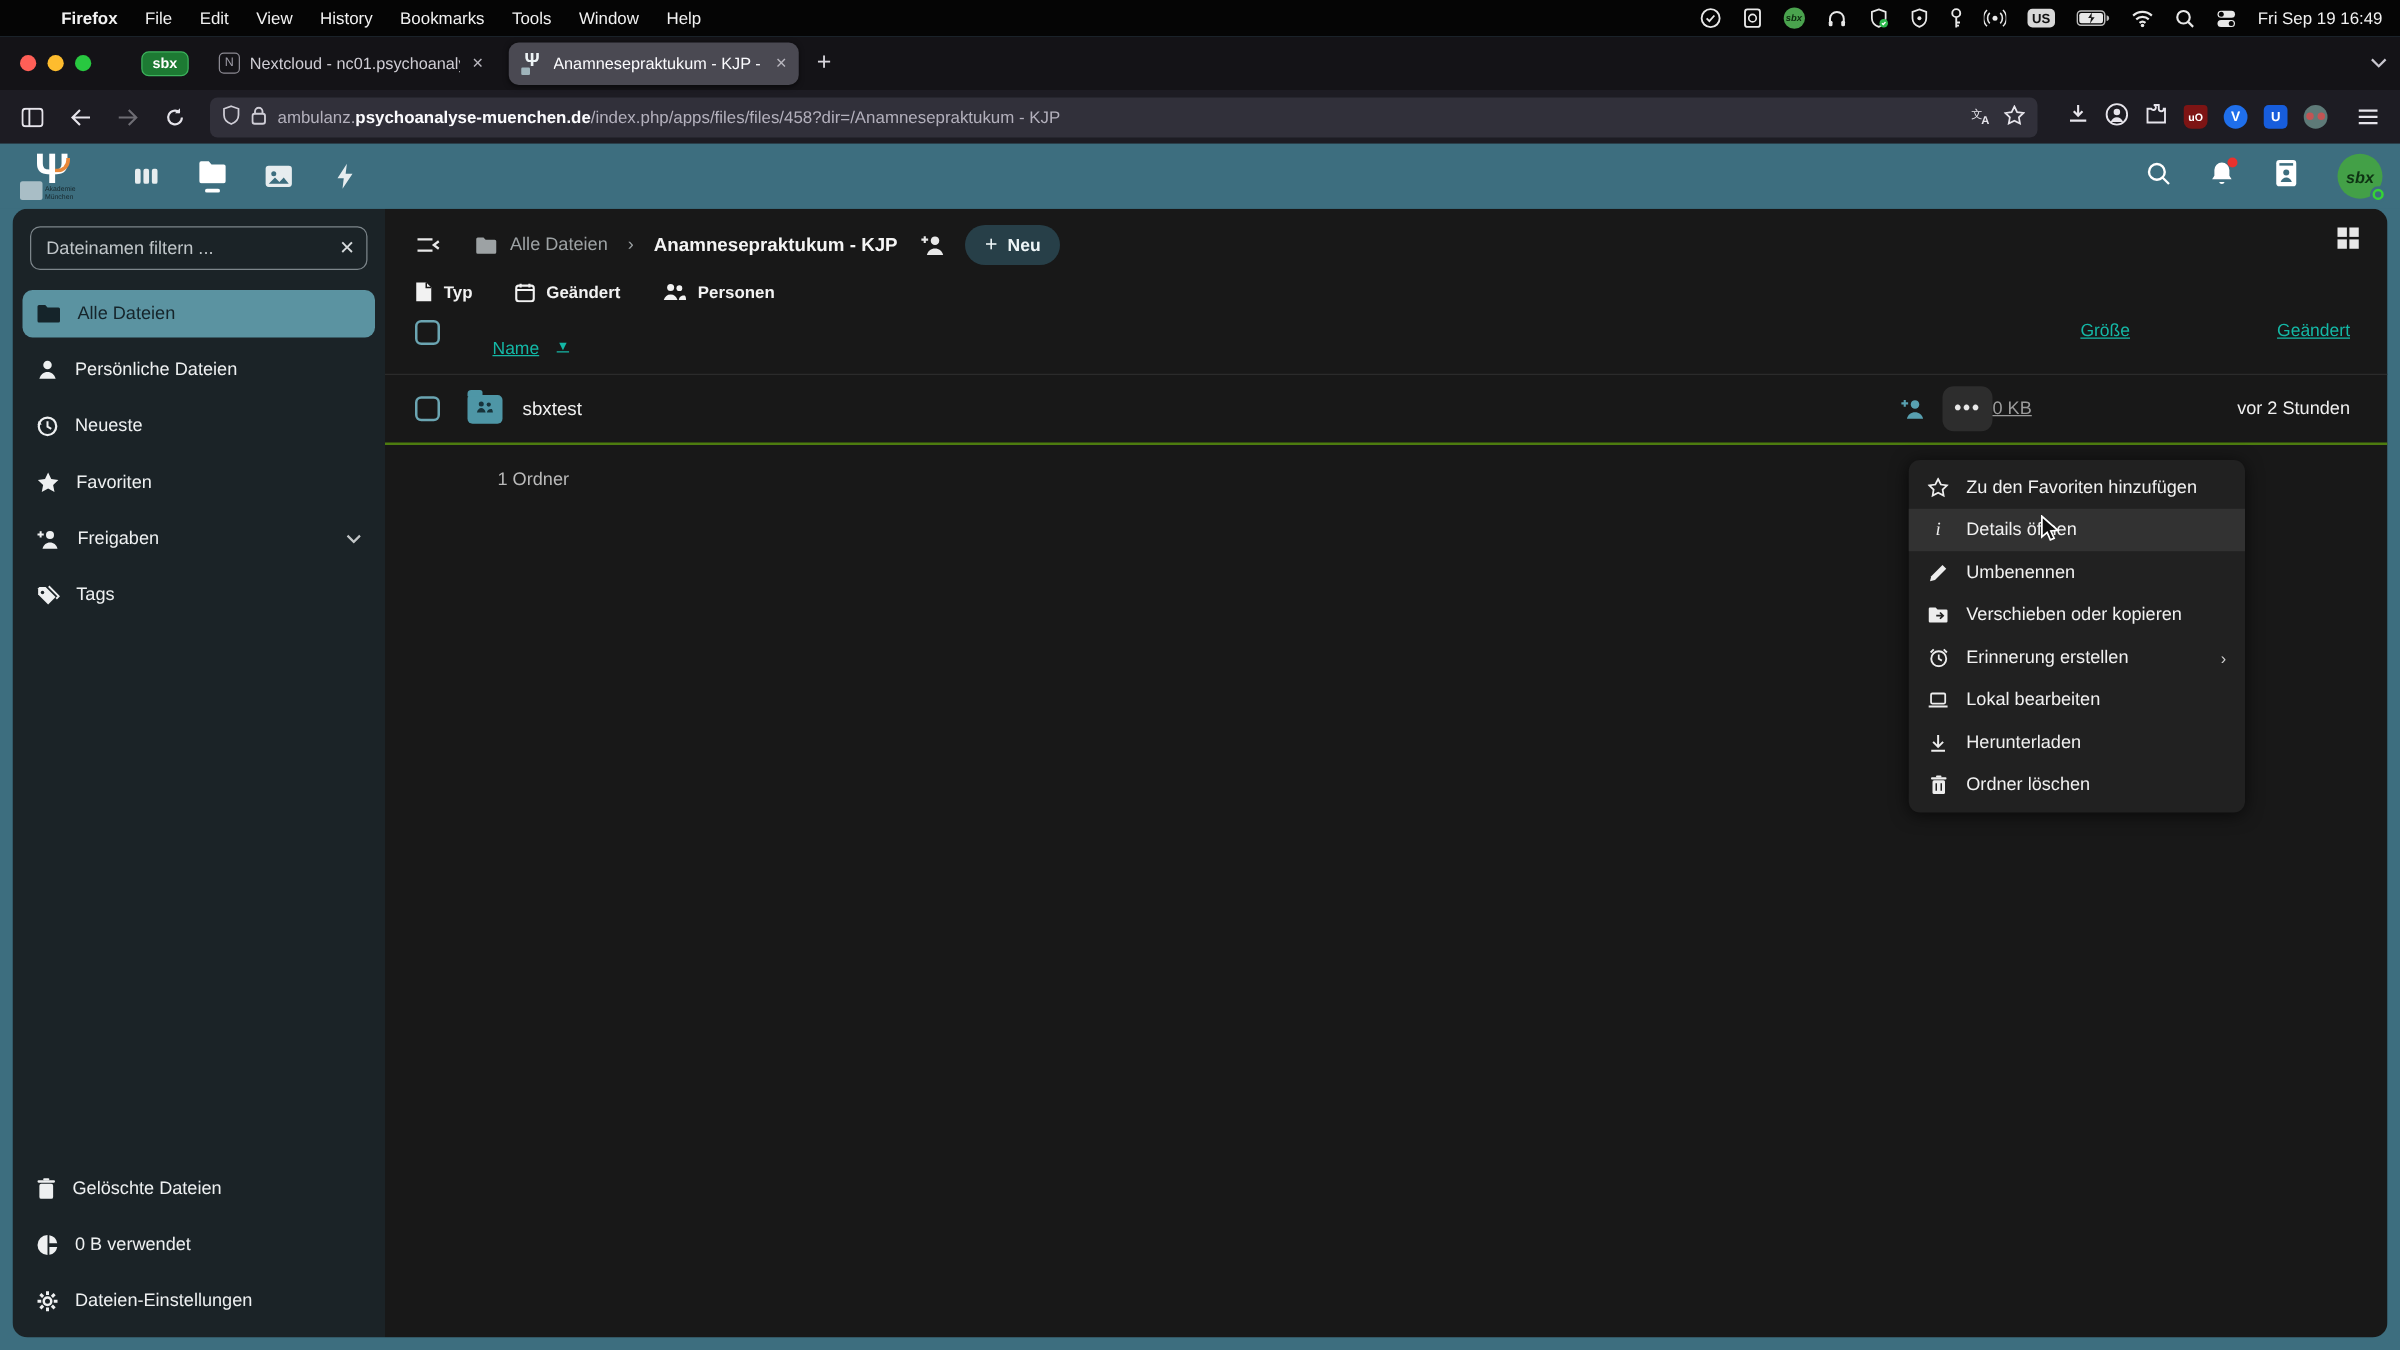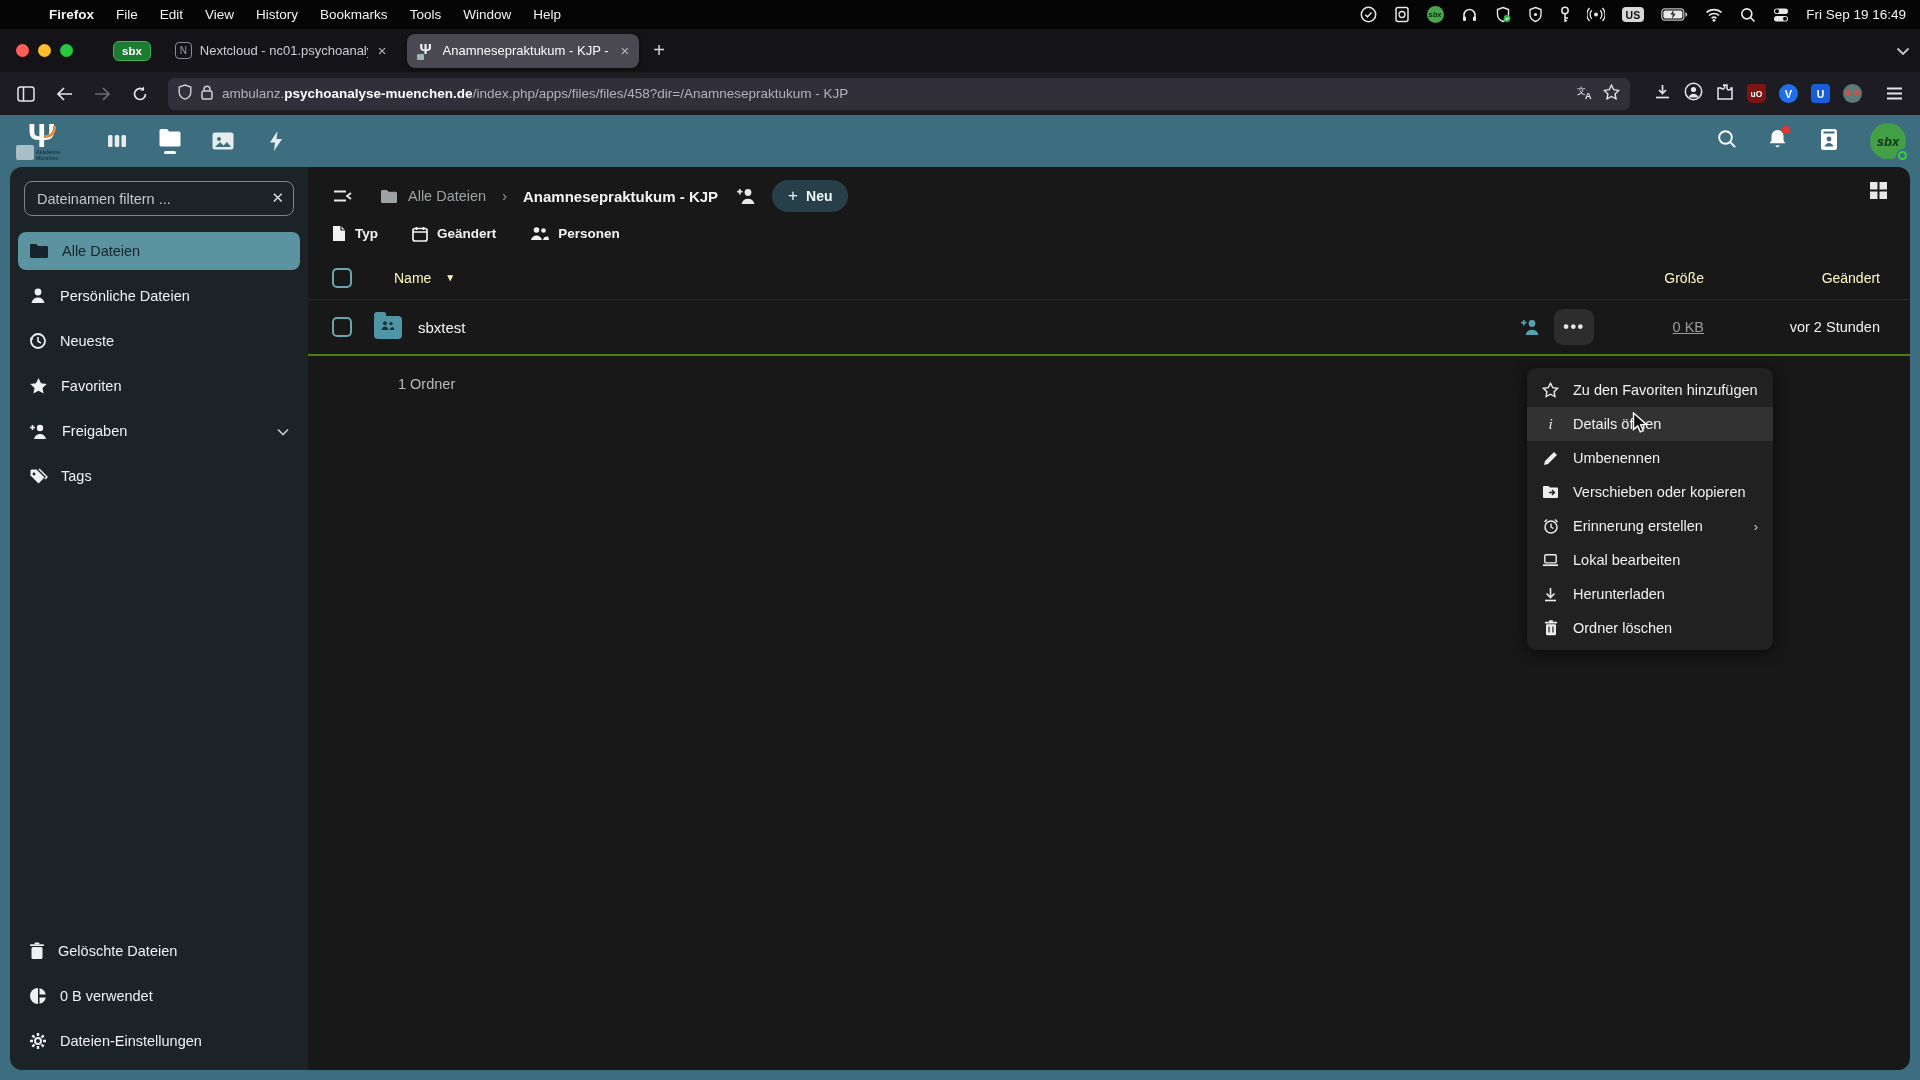--- a/index.html
+++ b/index.html
@@ -111,43 +111,43 @@
   .crumb .current { color:#f4f4f4; font-weight:bold; font-size:15px; }
   .crumb-share { margin:0 14px 0 18px; color:#e8e8e8; display:flex; }
   .new-btn { height:32px; background:#273f48; border-radius:16px; display:flex; align-items:center;
     gap:8px; padding:0 16px; color:#eef6f8; font-weight:bold; font-size:14px; }
   .new-btn .plus { font-size:17px; font-weight:normal; }
   .view-toggle { position:absolute; right:22px; top:14px; display:flex; }
   .filters-row { display:flex; gap:34px; padding:10px 24px 8px 24px; align-items:center; }
   .chip { display:flex; align-items:center; gap:9px; color:#f2f2f2; font-weight:bold; font-size:13.5px; }
 
   
-  .tbl-head { display:flex; align-items:center; height:44px; padding:0 24px; color:#fef9c3;
-    font-size:14px; border-bottom:1px solid #2b2b2b; margin-top:6px; }
+  .tbl-head { display:flex; height:44px; padding:0 24px; color:#14b8a6;
+    font-size:14px; border-bottom:1px solid #2b2b2b; margin-top:6px;text-decoration:underline; }
   .cb { width:20px; height:20px; border:2px solid #6ba5b2; border-radius:5px; flex:none; }
   .col-name { display:flex; align-items:center; gap:8px; margin-left:42px; }
   .sort { font-size:10px; margin-left:6px; }
   .col-size { margin-left:auto; width:110px; text-align:right; }
   .col-mod { width:150px; text-align:right; margin-left:26px; margin-right:6px; }
   .file-row { display:flex; align-items:center; height:56px; padding:0 24px; border-bottom:2px solid #4d7c0f; }
   .folder-ic { width:28px; height:23px; background:#4e96a6; border-radius:3px 4px 4px 4px; position:relative; margin-left:22px; }
   .folder-ic:before { content:""; position:absolute; top:-4px; left:0; width:12px; height:5px;
     background:#4e96a6; border-radius:3px 2px 0 0; }
   .folder-ic svg { position:absolute; left:6px; top:4px; }
   .file-name { color:#f2f2f2; font-size:15px; margin-left:16px; }
   .row-actions { margin-left:auto; display:flex; align-items:center; gap:12px; }
   .share-ic { color:#58a0b0; display:flex; }
   .more-btn { width:40px; height:36px; background:#2d2d2d; border-radius:9px; color:#e8e8e8;
     display:flex; align-items:center; justify-content:center; font-size:16px; letter-spacing:1.5px; font-weight:bold; }
-  .cell-size { width:110px; text-align:right; color:#9b9b9b; font-size:14.5px;text-decoration:underline; }
+  .cell-size { width:110px; color:#9b9b9b; font-size:14.5px;text-decoration:underline; }
   .cell-mod { width:150px; text-align:right; color:#f0f0f0; font-size:14.5px; margin-left:26px; margin-right:6px; }
   .summary-row { padding:20px 24px; color:#b9b9b9; font-size:14.5px; margin-left:66px; }
 
   
-  .ctx-menu { position:absolute; left:1527px; top:368px; width:246px; background:#212121;
+  .ctx-menu { position:absolute; left:1527px; top:368px; width:269px; background:#212121;
     border-radius:9px; box-shadow:0 2px 14px rgba(0,0,0,.65); padding:5px 0; z-index:50; }
   .ctx-item { display:flex; align-items:center; gap:14px; height:34px; padding:0 15px;
     color:#f1f1f1; font-size:14.5px; white-space:nowrap; }
   .ctx-item.hovered { background:#323232; }
   .ctx-item .ic { width:17px; display:flex; justify-content:center; flex:none; color:#ededed; }
   .ctx-item .sub { margin-left:auto; color:#cfcfcf; font-size:13px; }
   .info-i { font-style:italic; font-family:"Liberation Serif",serif; font-size:15px; }
 
   
   .cursor { position:absolute; left:1632px; top:412px; z-index:99; }

